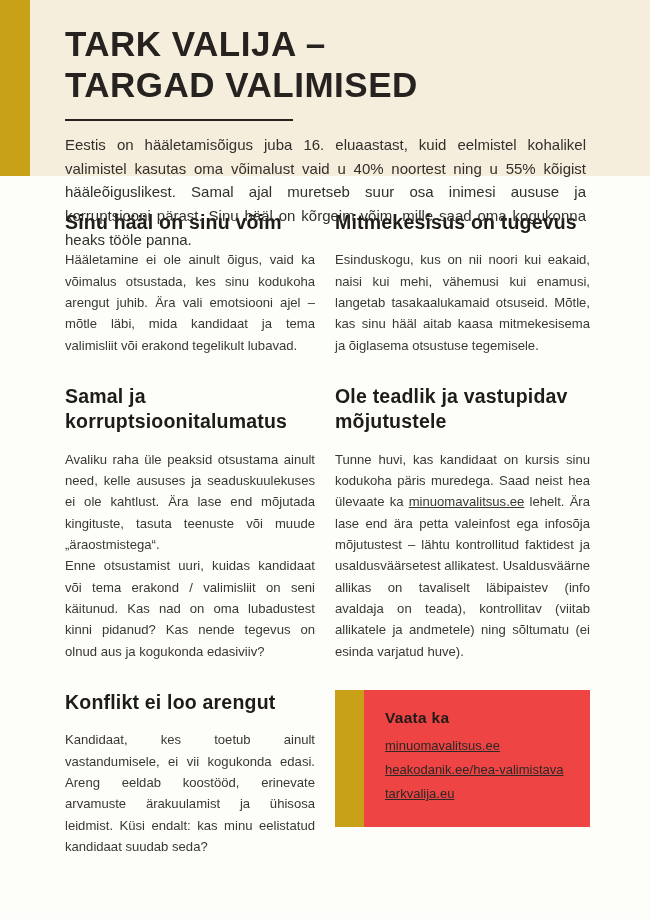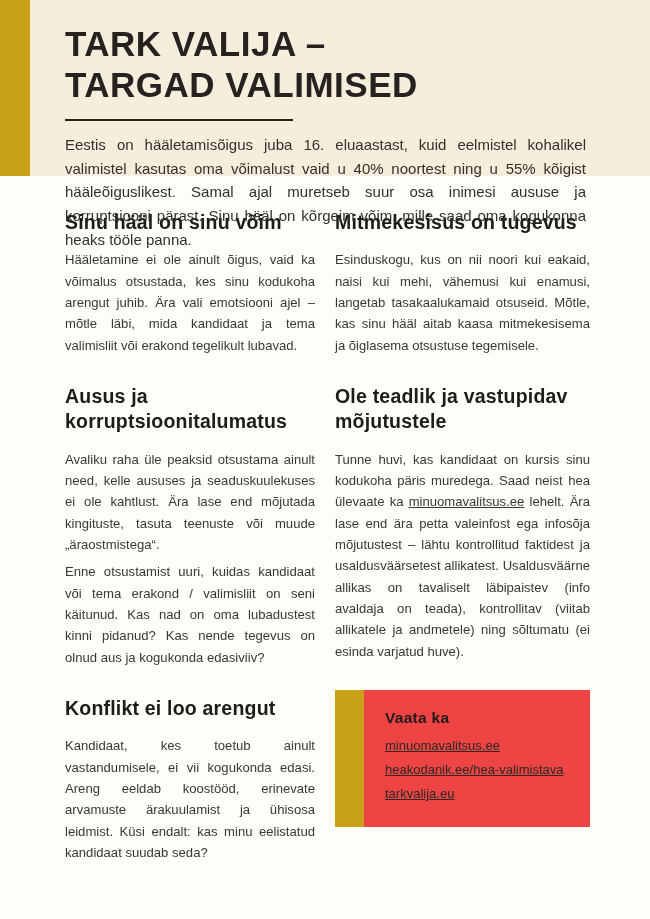--- a/index.html
+++ b/index.html
@@ -62,21 +62,21 @@
     line-height: 1.3;
     color: #1e1b18;
     margin-bottom: 14px;
     letter-spacing: 0.2px;
   }
   .main p {
     font-size: 13.1px;
     line-height: 1.63;
     text-align: justify;
     color: #3b3833;
-    margin-bottom: 6px;
+    margin-bottom: 0;
   }
   .main p:last-child { margin-bottom: 0; }
   .inline-link {
     color: #3b3833;
     text-decoration: underline;
     cursor: pointer;
   }
 
   
   .vaata-box {
@@ -117,21 +117,21 @@
     </div>
   </header>
 
   <main class="main">
     <div class="col">
       <section>
         <h2>Sinu hääl on sinu võim</h2>
         <p>Hääletamine ei ole ainult õigus, vaid ka võimalus otsustada, kes sinu kodukoha arengut juhib. Ära vali emotsiooni ajel – mõtle läbi, mida kandidaat ja tema valimisliit või erakond tegelikult lubavad.</p>
       </section>
       <section>
-        <h2>Ausus ja korruptsioonitalumatus</h2>
+        <h2>Samal ja korruptsioonitalumatus</h2>
         <p>Avaliku raha üle peaksid otsustama ainult need, kelle aususes ja seaduskuulekuses ei ole kahtlust. Ära lase end mõjutada kingituste, tasuta teenuste või muude „äraostmistega“.</p>
         <p>Enne otsustamist uuri, kuidas kandidaat või tema erakond / valimisliit on seni käitunud. Kas nad on oma lubadustest kinni pidanud? Kas nende tegevus on olnud aus ja kogukonda edasiviiv?</p>
       </section>
       <section>
         <h2>Konflikt ei loo arengut</h2>
         <p>Kandidaat, kes toetub ainult vastandumisele, ei vii kogukonda edasi. Areng eeldab koostööd, erinevate arvamuste ärakuulamist ja ühisosa leidmist. Küsi endalt: kas minu eelistatud kandidaat suudab seda?</p>
       </section>
     </div>
 
     <div class="col">

